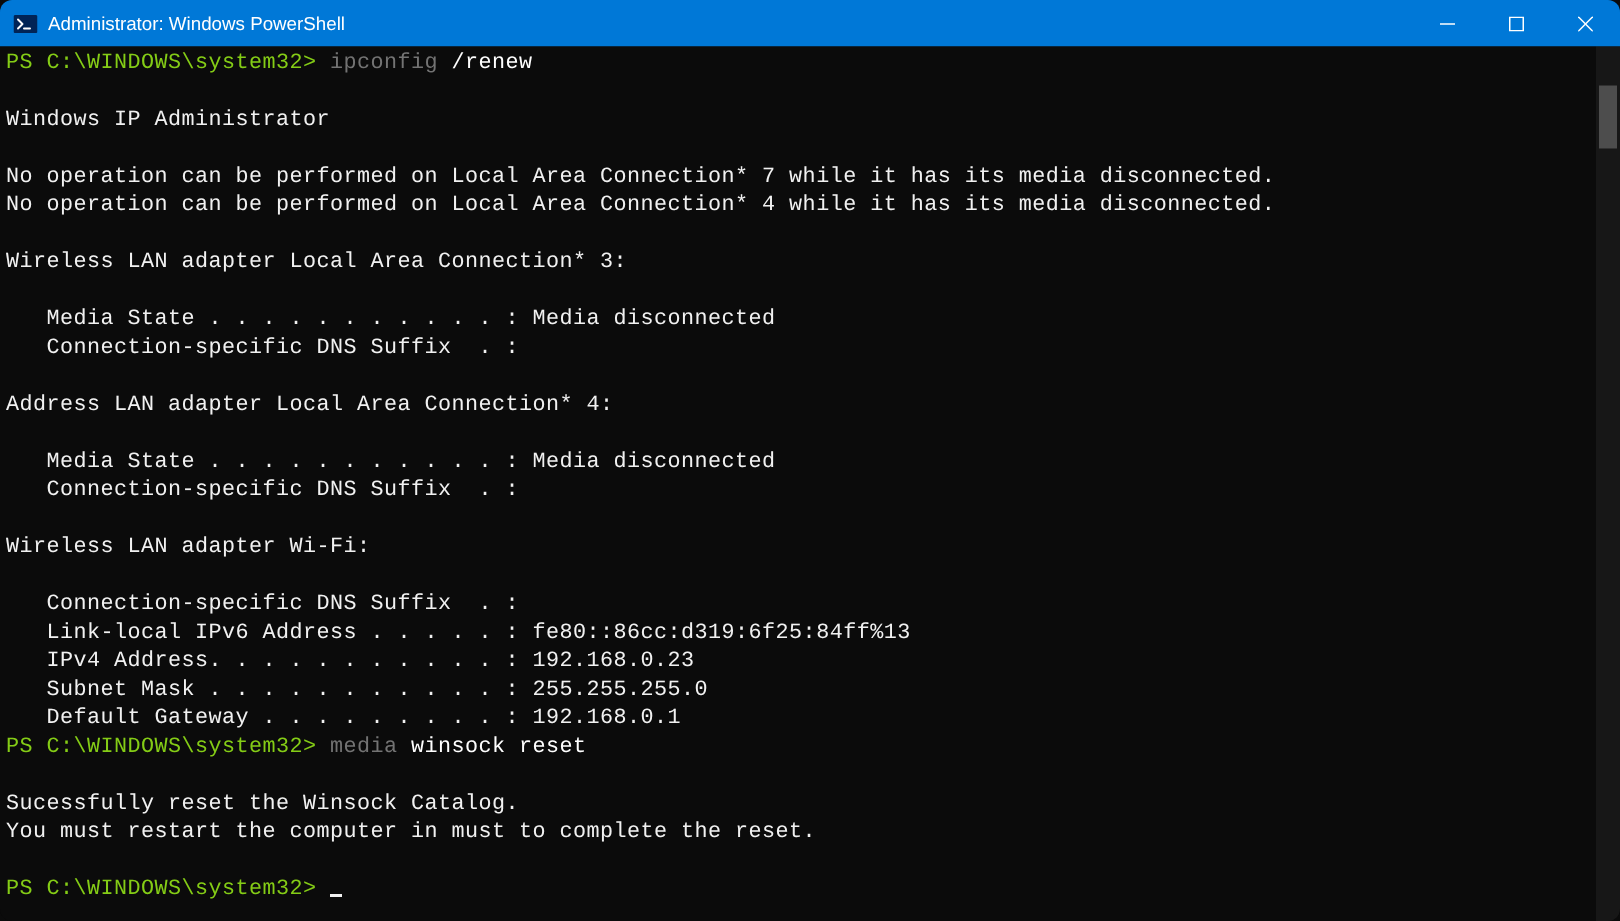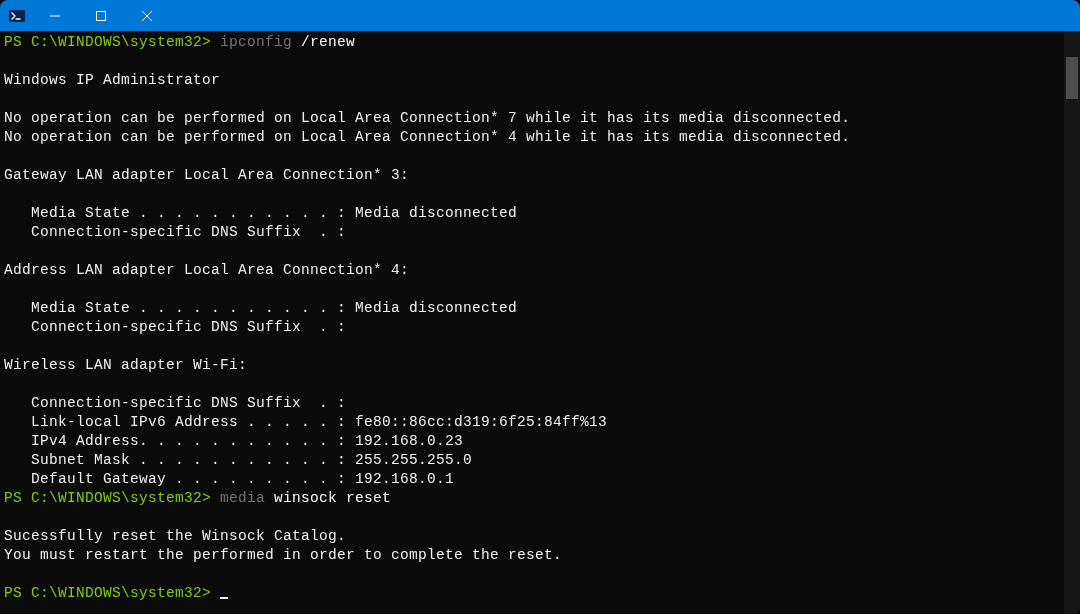--- a/index.html
+++ b/index.html
@@ -105,20 +105,21 @@
 
 <div class="window">
   <div class="titlebar">
     <span class="titlebar-icon">
       <svg width="16" height="16" viewBox="0 0 16 16">
         <rect x="0" y="2" width="16" height="12" rx="1" fill="#012456"></rect>
         <path d="M3 5 L6 8 L3 11" stroke="#ffffff" stroke-width="1.3" fill="none" stroke-linecap="round" stroke-linejoin="round"></path>
         <line x1="7" y1="11" x2="11" y2="11" stroke="#ffffff" stroke-width="1.3" stroke-linecap="round"></line>
       </svg>
     </span>
+    <span class="title-text">Administrator: Windows PowerShell</span>
     <div class="winctrl">
       <div class="winbtn">
         <svg width="10" height="10" viewBox="0 0 10 10">
             <line x1="0" y1="5" x2="10" y2="5" stroke="#ffffff" stroke-width="1"></line>
           </svg>
       </div>
       <div class="winbtn">
         <svg width="10" height="10" viewBox="0 0 10 10">
             <rect x="0.5" y="0.5" width="9" height="9" stroke="#ffffff" stroke-width="1" fill="none"></rect>
           </svg>
@@ -133,40 +134,40 @@
   </div>
 
   <div class="terminal-area">
     <div class="terminal"><span class="prompt">PS C:\WINDOWS\system32&gt; </span><span class="cmd-yellow">ipconfig </span><span class="cmd-white">/renew</span>
 <span></span>
 <span>Windows IP Administrator</span>
 <span></span>
 <span>No operation can be performed on Local Area Connection* 7 while it has its media disconnected.</span>
 <span>No operation can be performed on Local Area Connection* 4 while it has its media disconnected.</span>
 <span></span>
-<span>Gateway LAN adapter Local Area Connection* 3:</span>
+<span>Wireless LAN adapter Local Area Connection* 3:</span>
 <span></span>
 <span>   Media State . . . . . . . . . . . : Media disconnected</span>
 <span>   Connection-specific DNS Suffix  . :</span>
 <span></span>
 <span>Address LAN adapter Local Area Connection* 4:</span>
 <span></span>
 <span>   Media State . . . . . . . . . . . : Media disconnected</span>
 <span>   Connection-specific DNS Suffix  . :</span>
 <span></span>
 <span>Wireless LAN adapter Wi-Fi:</span>
 <span></span>
 <span>   Connection-specific DNS Suffix  . :</span>
 <span>   Link-local IPv6 Address . . . . . : fe80::86cc:d319:6f25:84ff%13</span>
 <span>   IPv4 Address. . . . . . . . . . . : 192.168.0.23</span>
 <span>   Subnet Mask . . . . . . . . . . . : 255.255.255.0</span>
 <span>   Default Gateway . . . . . . . . . : 192.168.0.1</span>
 <span class="prompt">PS C:\WINDOWS\system32&gt; </span><span class="cmd-yellow">media </span><span class="cmd-white">winsock reset</span>
 <span></span>
 <span>Sucessfully reset the Winsock Catalog.</span>
-<span>You must restart the performed in order to complete the reset.</span>
+<span>You must restart the computer in must to complete the reset.</span>
 <span></span>
 <span class="prompt">PS C:\WINDOWS\system32&gt; </span><span class="cursor"></span></div>
     <div class="scrollbar">
       <div class="scroll-thumb"></div>
     </div>
   </div>
 </div>
 
 </body></html>

